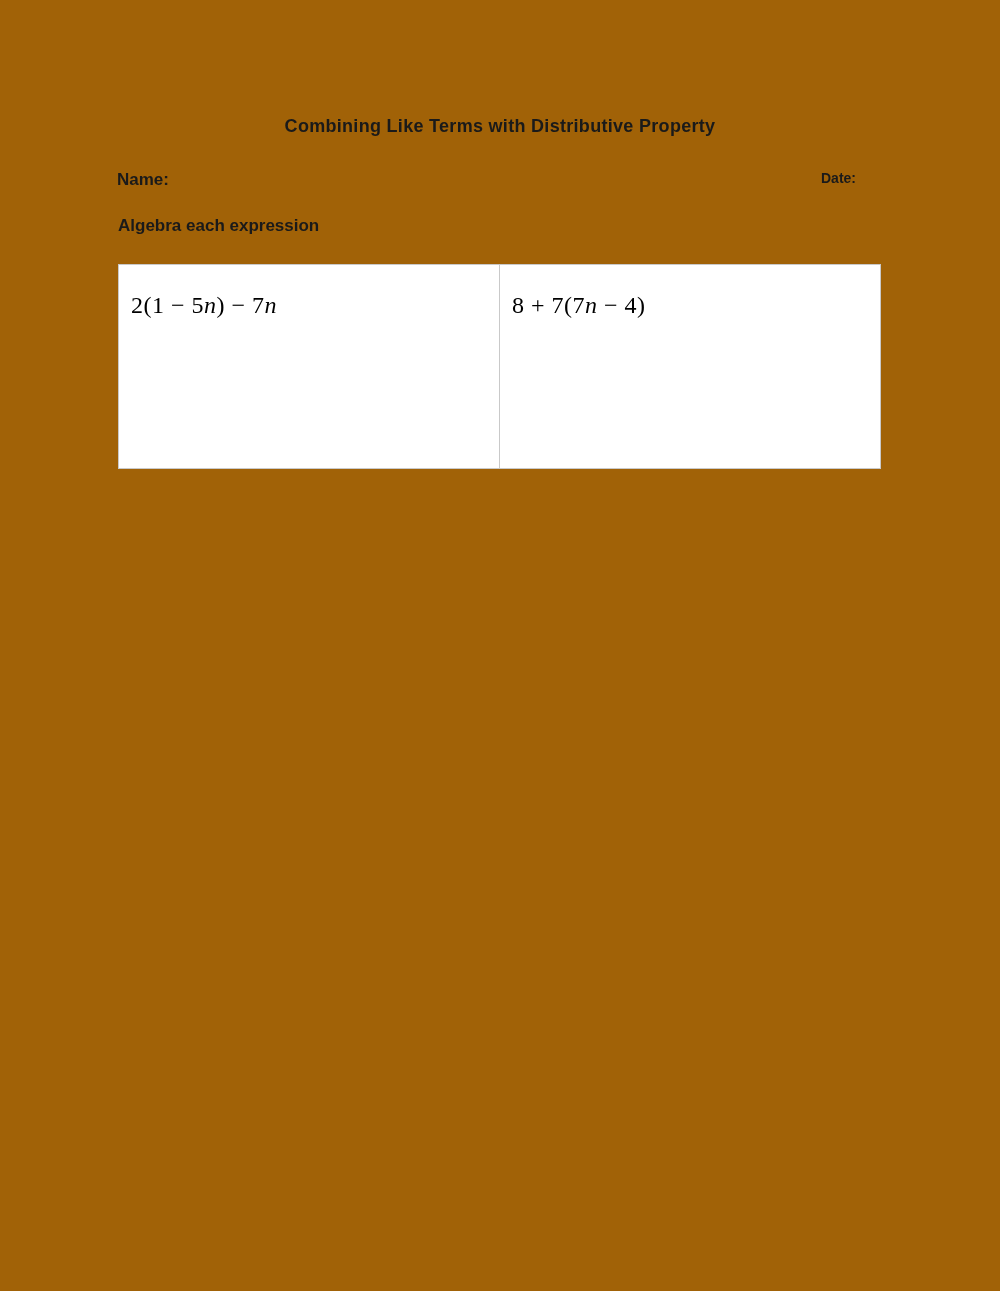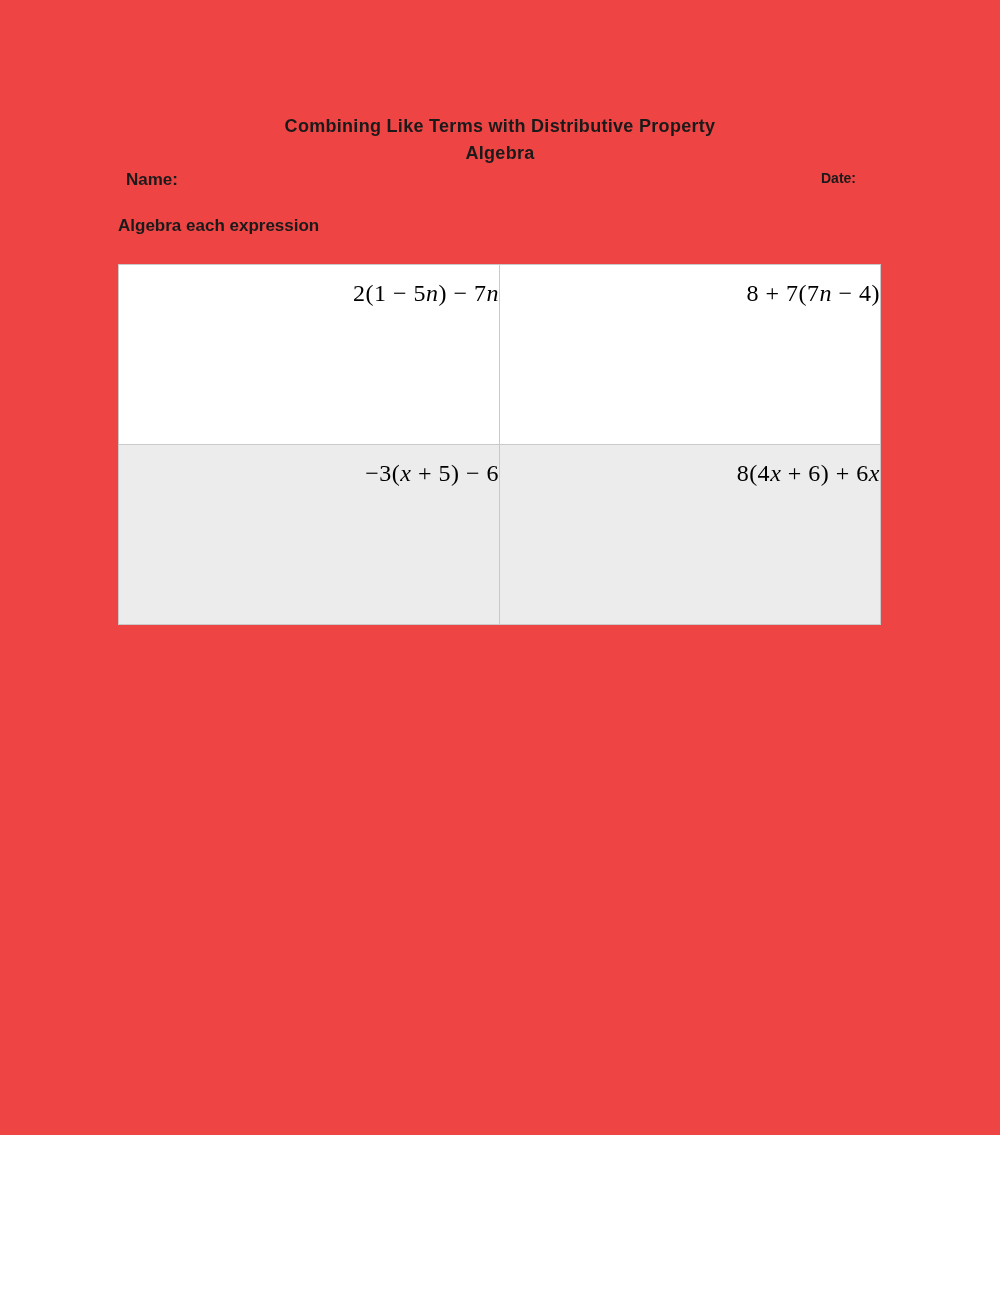--- a/index.html
+++ b/index.html
@@ -3,22 +3,22 @@
 <meta charset="utf-8">
 <style>
   html, body {
     margin: 0;
     padding: 0;
     background: #ffffff;
   }
   .page {
     position: relative;
     width: 1000px;
-    height: 1135px;
-    background: #ef4444;
+    height: 1291px;
+    background: #a16207;
     font-family: "Liberation Sans", sans-serif;
     color: #1a1a1a;
     overflow: hidden;
   }
   .title-line1 {
     position: absolute;
     top: 116px;
     left: 0;
     width: 1000px;
     text-align: center;
@@ -32,21 +32,21 @@
     left: 0;
     width: 1000px;
     text-align: center;
     font-size: 18px;
     font-weight: 600;
     letter-spacing: 0.3px;
   }
   .name-label {
     position: absolute;
     top: 170px;
-    left: 126px;
+    left: 117px;
     font-size: 17px;
     font-weight: 600;
   }
   .date-label {
     position: absolute;
     top: 170px;
     left: 821px;
     font-size: 14px;
     font-weight: 600;
   }
@@ -63,22 +63,22 @@
     left: 118px;
     width: 763px;
     border-collapse: collapse;
     table-layout: fixed;
   }
   table.worksheet td {
     width: 50%;
     height: 179px;
     border: 1px solid #c9c9c9;
     vertical-align: top;
-    text-align: right;
-    padding: 0;
+    text-align: left;
+    padding: 12px;
     background: #ffffff;
   }
   table.worksheet tr:nth-child(even) td {
     background: #ececec;
   }
   .math-expr {
     display: inline-block;
     margin-top: 15px;
     font-family: "Liberation Serif", serif;
     font-size: 24px;
@@ -88,41 +88,32 @@
   .math-expr i {
     font-family: "Liberation Serif", serif;
   }
 </style>
 </head>
 <body>
 
 <div class="page">
 
   <div class="title-line1">Combining Like Terms with Distributive Property</div>
-  <div class="title-line2">Algebra</div>
 
   <div class="name-label">Name:</div>
   <div class="date-label">Date:</div>
 
   <div class="instruction">Algebra each expression</div>
 
   <table class="worksheet">
     <tbody>
       <tr>
         <td>
           <span class="math-expr">2(1 − 5<i>n</i>) − 7<i>n</i></span>
         </td>
         <td>
           <span class="math-expr">8 + 7(7<i>n</i> − 4)</span>
         </td>
       </tr>
-      <tr>
-        <td>
-          <span class="math-expr">−3(<i>x</i> + 5) − 6</span>
-        </td>
-        <td>
-          <span class="math-expr">8(4<i>x</i> + 6) + 6<i>x</i></span>
-        </td>
-      </tr>
     </tbody>
   </table>
 
 </div>
 
 </body></html>

